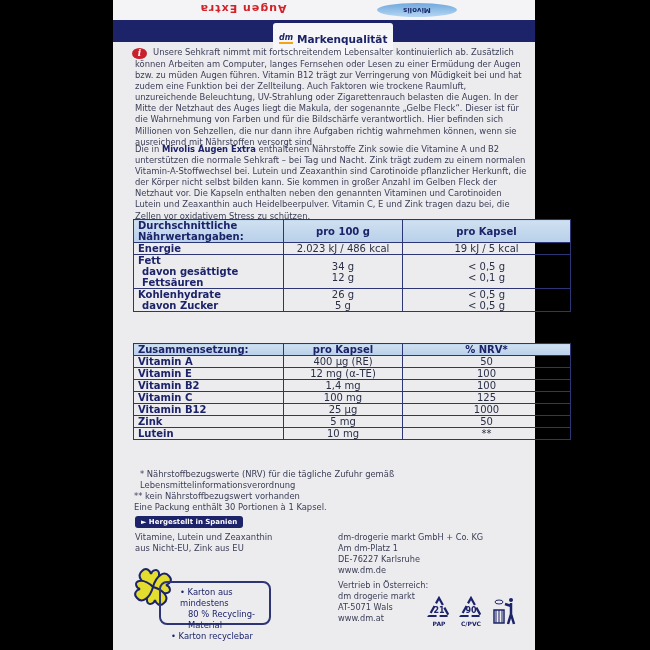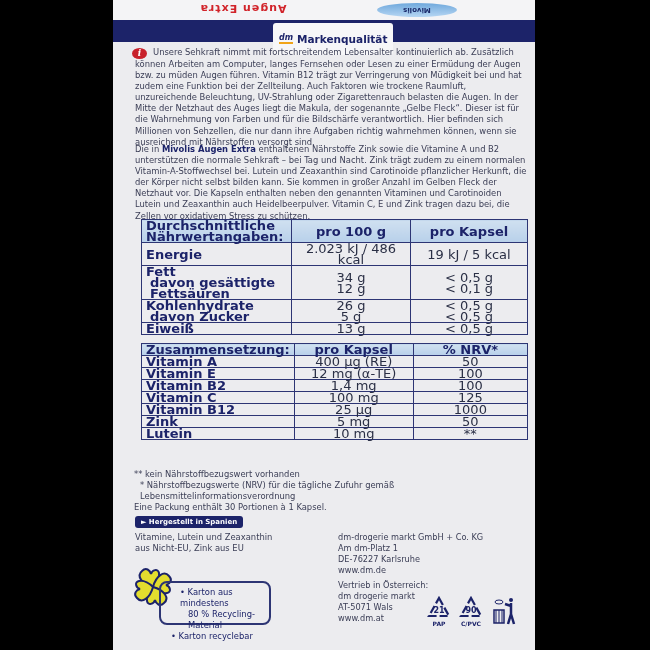--- a/index.html
+++ b/index.html
@@ -52,22 +52,22 @@
   .info-icon {
     display: inline-block; width: 15px; height: 11px; border-radius: 50%;
     background: #c8212b; color: #fff; font-style: italic; font-weight: bold;
     font-family: "DejaVu Serif", serif; font-size: 9px; text-align: center; line-height: 11px;
     margin-right: 6px; vertical-align: -1px; margin-left: -3px;
   }
   .desc { top: 144px; }
   .desc b { color: #1c2369; }
 
   table.nt {
-    position: absolute; left: 28px; width: 387px; border-collapse: collapse;
-    font-size: 13px; color: #2a2f45;
+    position: absolute; left: 20px; width: 438px; border-collapse: collapse;
+    font-size: 10px; color: #2a2f45;
   }
   table.nt td, table.nt th {
     border: 1px solid #2d3574; padding: 0 4px; height: 11.3px; line-height: 11px;
   }
   table.nt th {
     background: linear-gradient(#cfe0f0, #b8d0ea); color: #1c2369; font-weight: bold; text-align: center;
   }
   table.nt th.lft { text-align: left; }
   table.nt td.lbl { text-align: left; width: 150px; font-weight: bold; color: #1c2369; }
   table.nt td.v { text-align: center; width: 119px; }
@@ -145,25 +145,20 @@
     <tr class="twoline">
       <td class="lbl"><span>Fett</span><span class="sub">davon gesättigte Fettsäuren</span></td>
       <td class="v"><span>34 g</span><br><span>12 g</span></td>
       <td class="v2"><span>&lt; 0,5 g</span><br><span>&lt; 0,1 g</span></td>
     </tr>
     <tr class="twoline">
       <td class="lbl"><span>Kohlenhydrate</span><span class="sub">davon Zucker</span></td>
       <td class="v"><span>26 g</span><br><span>5 g</span></td>
       <td class="v2"><span>&lt; 0,5 g</span><br><span>&lt; 0,5 g</span></td>
     </tr>
-    <tr>
-      <td class="lbl">Eiweiß</td>
-      <td class="v">13 g</td>
-      <td class="v2">&lt; 0,5 g</td>
-    </tr>
   </tbody>
     </table>
 
   <table class="nt t2">
     <tbody>
         <tr>
       <th class="lft">Zusammensetzung:</th>
       <th>pro Kapsel</th>
       <th>% NRV*</th>
     </tr>
@@ -199,22 +194,22 @@
         </tr>
     <tr>
           <td class="lbl">Lutein</td>
           <td class="v">10 mg</td>
           <td class="v2">**</td>
         </tr>
   </tbody>
     </table>
 
   <div class="foot foot1">
+    <div style="padding-left:6px">* Nährstoffbezugswerte (NRV) für die tägliche Zufuhr gemäß Lebensmittelinformationsverordnung</div>
     <div>** kein Nährstoffbezugswert vorhanden</div>
-    <div style="padding-left:6px">* Nährstoffbezugswerte (NRV) für die tägliche Zufuhr gemäß Lebensmittelinformationsverordnung</div>
     <div>Eine Packung enthält 30 Portionen à 1 Kapsel.</div>
   </div>
 
   <div class="origin-tag">► Hergestellt in Spanien</div>
   <div class="origin-text">
     <div>Vitamine, Lutein und Zeaxanthin</div>
     <div>aus Nicht-EU, Zink aus EU</div>
   </div>
 
   <svg class="clover" viewBox="0 0 50 50">

